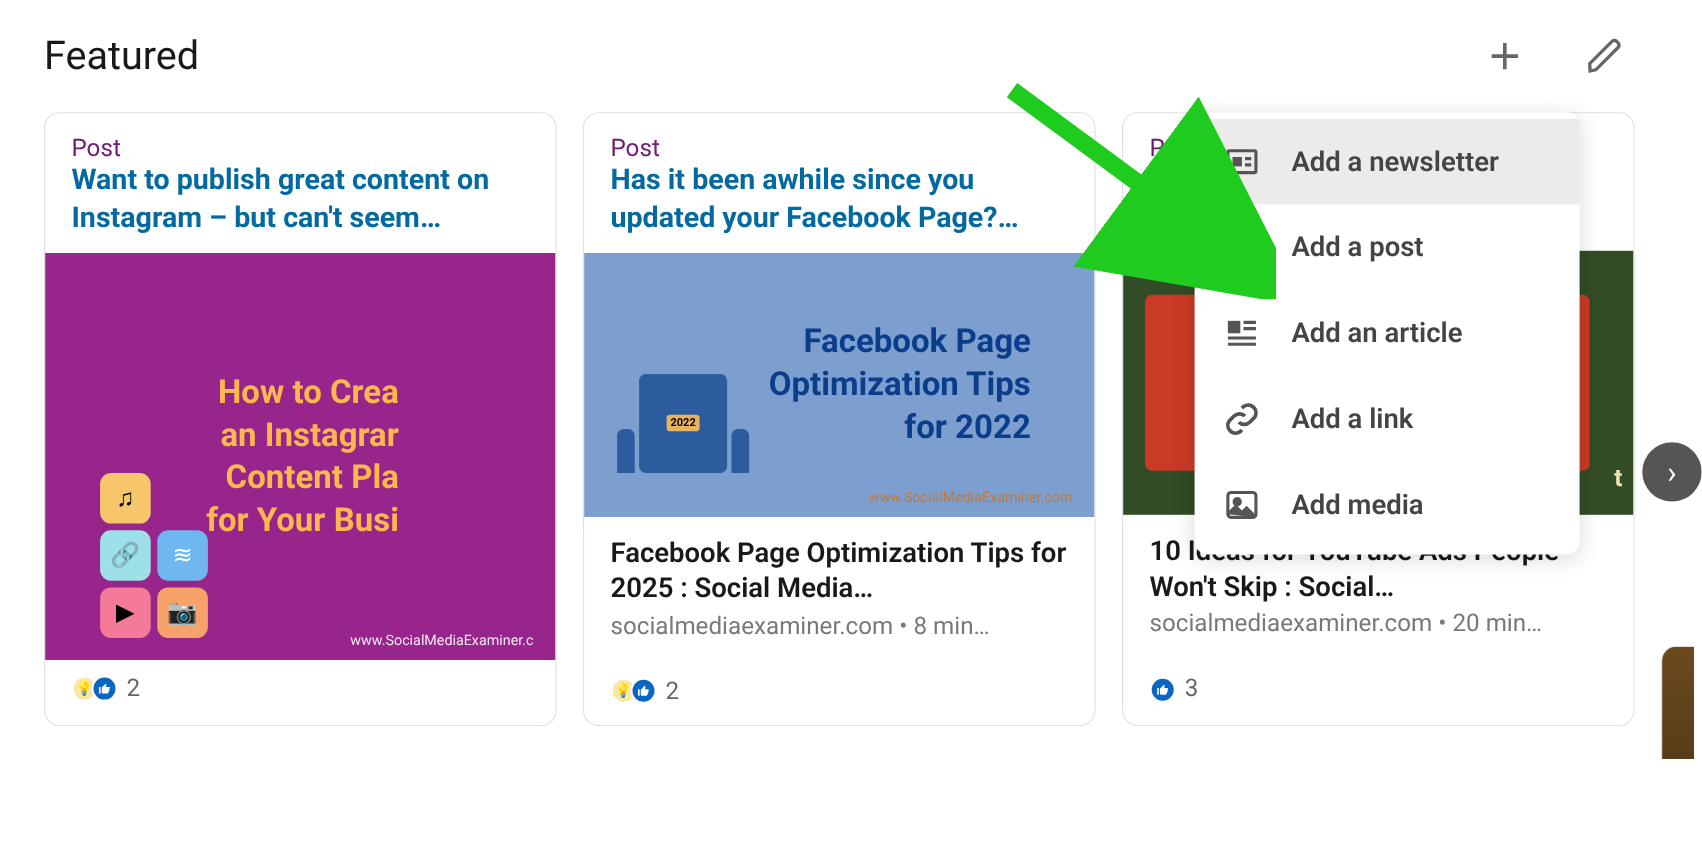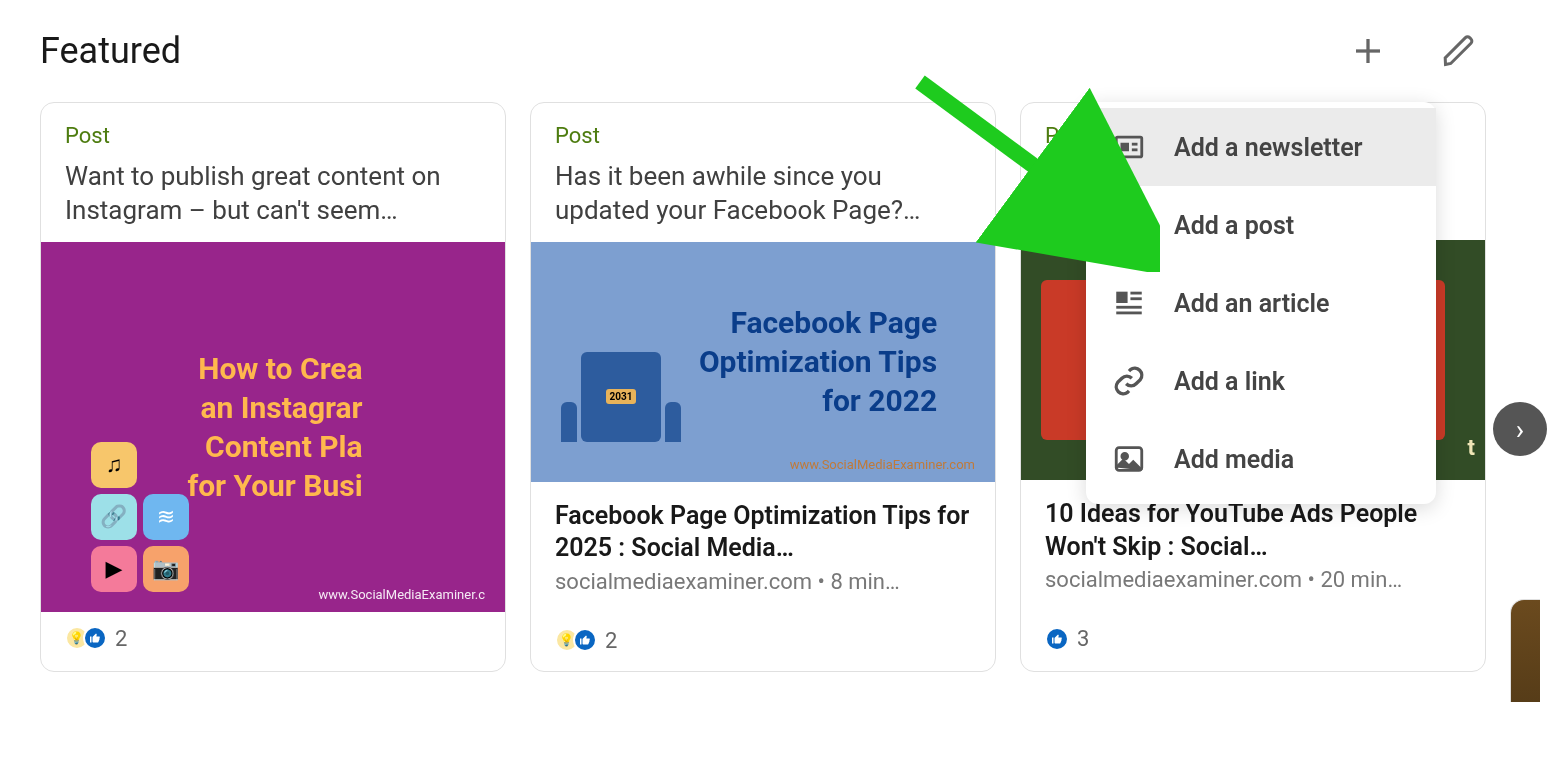--- a/index.html
+++ b/index.html
@@ -48,27 +48,26 @@
     border-radius: 14px;
     overflow: hidden;
     background: #fff;
     flex-shrink: 0;
   }
   .card-top {
     padding: 20px 24px 14px;
   }
   .card-label {
     font-size: 22px;
-    color: #4d7c0f;
-    margin-bottom: 12px;
+    color: #701a75;
   }
   .card-text {
     font-size: 26px;
-    font-weight: 400;
-    color: #404040;
+    font-weight: 700;
+    color: #0369a1;
     line-height: 1.3;
     display: -webkit-box;
     -webkit-line-clamp: 2;
     -webkit-box-orient: vertical;
     overflow: hidden;
   }
   .card-image {
     width: 100%;
     height: 240px;
     display: flex;
@@ -289,21 +288,21 @@
 
   <div class="card">
     <div class="card-top">
       <div class="card-label">Post</div>
       <div class="card-text">Has it been awhile since you updated your Facebook Page?…</div>
     </div>
     <div class="card-image blue">
       <div style="position:absolute;left:30px;bottom:40px;display:flex;align-items:flex-end;gap:4px;">
         <div style="width:16px;height:40px;background:#2d5c9e;border-radius:6px 6px 0 0;"></div>
         <div style="width:80px;height:90px;background:#2d5c9e;border-radius:6px;display:flex;align-items:center;justify-content:center;">
-            <div style="background:#e8b35a;padding:2px 4px;border-radius:3px;font-size:10px;font-weight:700;">2031</div>
+            <div style="background:#e8b35a;padding:2px 4px;border-radius:3px;font-size:10px;font-weight:700;">2022</div>
           </div>
         <div style="width:16px;height:40px;background:#2d5c9e;border-radius:6px 6px 0 0;"></div>
       </div>
       <div class="card-image-text" style="white-space:pre-line;margin-left:140px;">Facebook Page
 Optimization Tips
 for 2022</div>
       <div class="watermark">www.SocialMediaExaminer.com</div>
     </div>
     <div class="card-bottom">
       <div class="card-title">Facebook Page Optimization Tips for 2025 : Social Media…</div>

